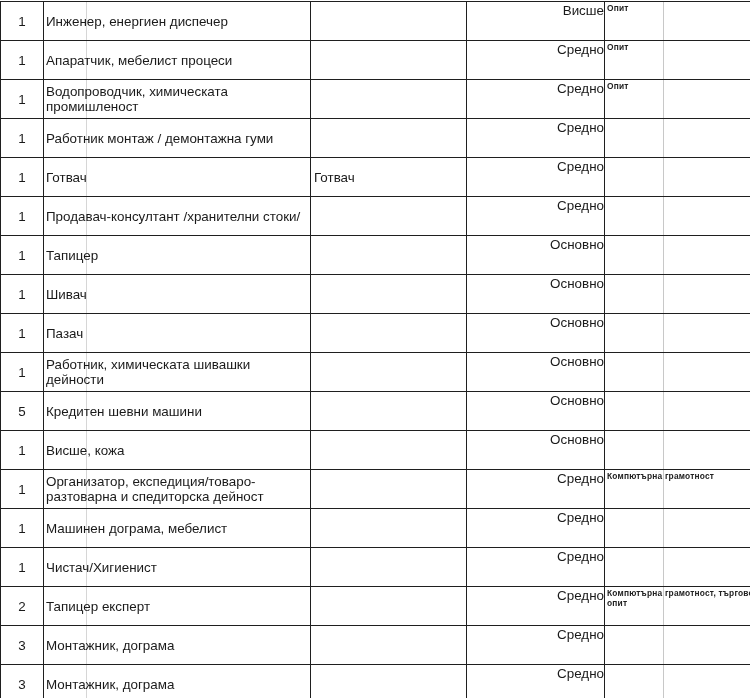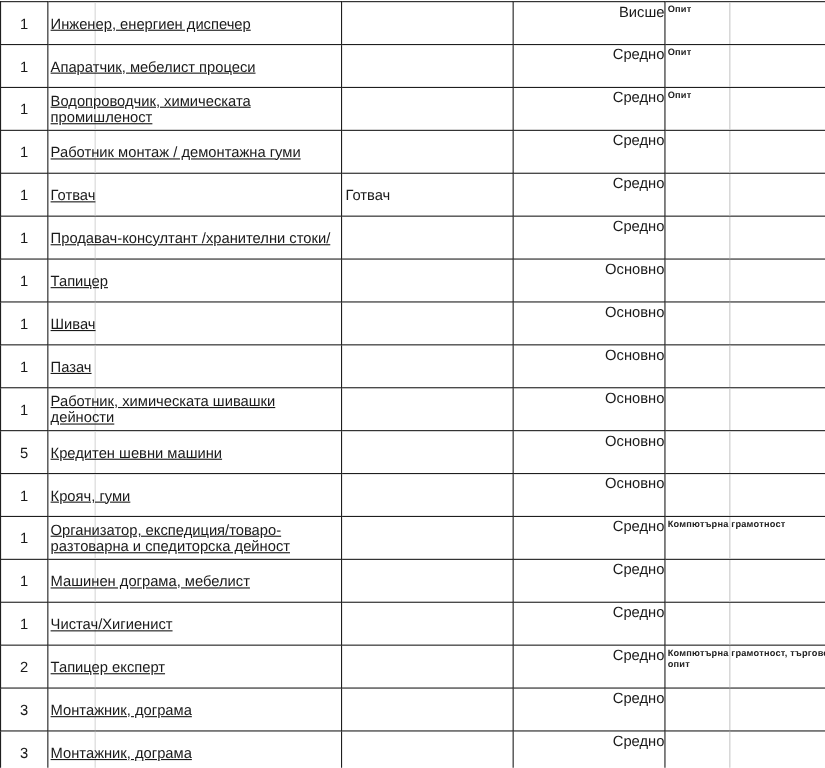--- a/index.html
+++ b/index.html
@@ -34,21 +34,21 @@
       border: 1.6px solid #1f1f1f;
       height: 37px;
       padding: 0;
       vertical-align: top;
       position: relative;
       font-size: 13.4px;
       line-height: 15px;
       overflow: hidden;
     }
     table.jobs td.c-count { width: 42px; text-align: center; vertical-align: middle; }
-    table.jobs td.c-title { width: 264px; vertical-align: middle; padding-left: 2px; text-decoration: underline; }
+    table.jobs td.c-title { width: 264px; vertical-align: middle; padding-left: 2px; }
     table.jobs td.c-alt { width: 152px; vertical-align: middle; padding-left: 3px; }
     table.jobs td.c-edu { width: 121px; padding-left: 16px; padding-top: 1px; text-align: right; }
     table.jobs td.c-req { width: 159px; padding-left: 2px; padding-top: 1px; }
     .req-text {
       font-size: 8.4px;
       line-height: 10px;
       font-weight: bold;
       letter-spacing: 0.2px;
       color: #222;
       position: relative;
@@ -188,21 +188,21 @@
         <td class="c-title"><span class="title-gridline"></span><span class="title-text">Кредитен шевни машини</span></td>
         <td class="c-alt"></td>
         <td class="c-edu">Основно</td>
         <td class="c-req">
             <span class="gridline"></span>
             <div class="req-text"></div>
           </td>
       </tr>
       <tr>
         <td class="c-count">1</td>
-        <td class="c-title"><span class="title-gridline"></span><span class="title-text">Крояч, гуми</span></td>
+        <td class="c-title"><span class="title-gridline"></span><span class="title-text">Висше, кожа</span></td>
         <td class="c-alt"></td>
         <td class="c-edu">Основно</td>
         <td class="c-req">
             <span class="gridline"></span>
             <div class="req-text"></div>
           </td>
       </tr>
       <tr>
         <td class="c-count">1</td>
         <td class="c-title"><span class="title-gridline"></span><span class="title-text">Организатор, експедиция/товаро-разтоварна и спедиторска дейност</span></td>

